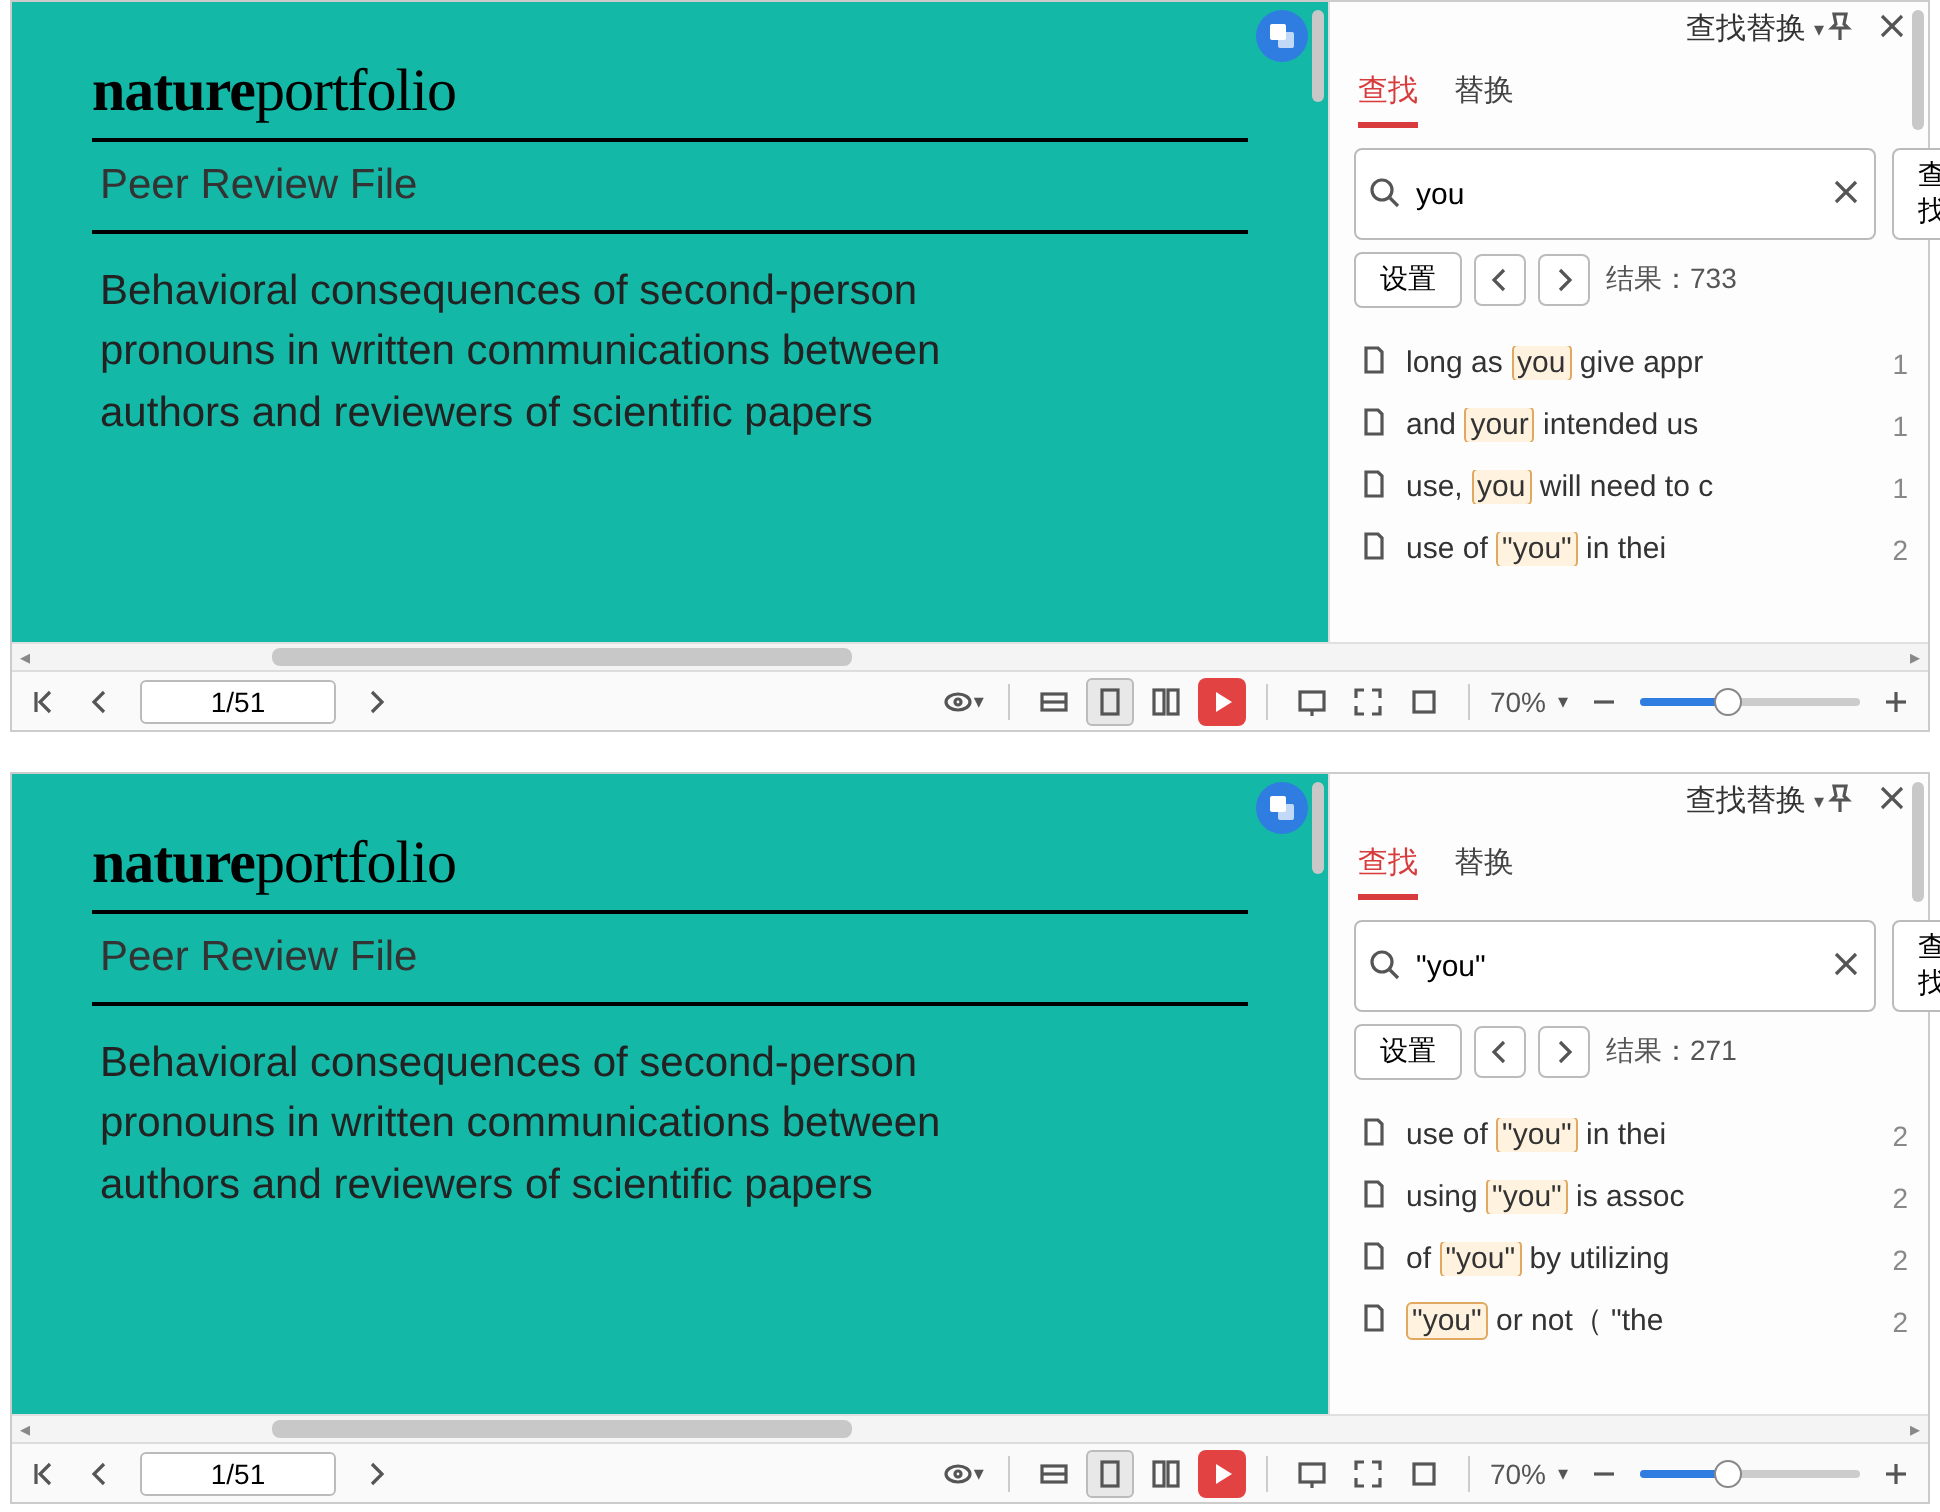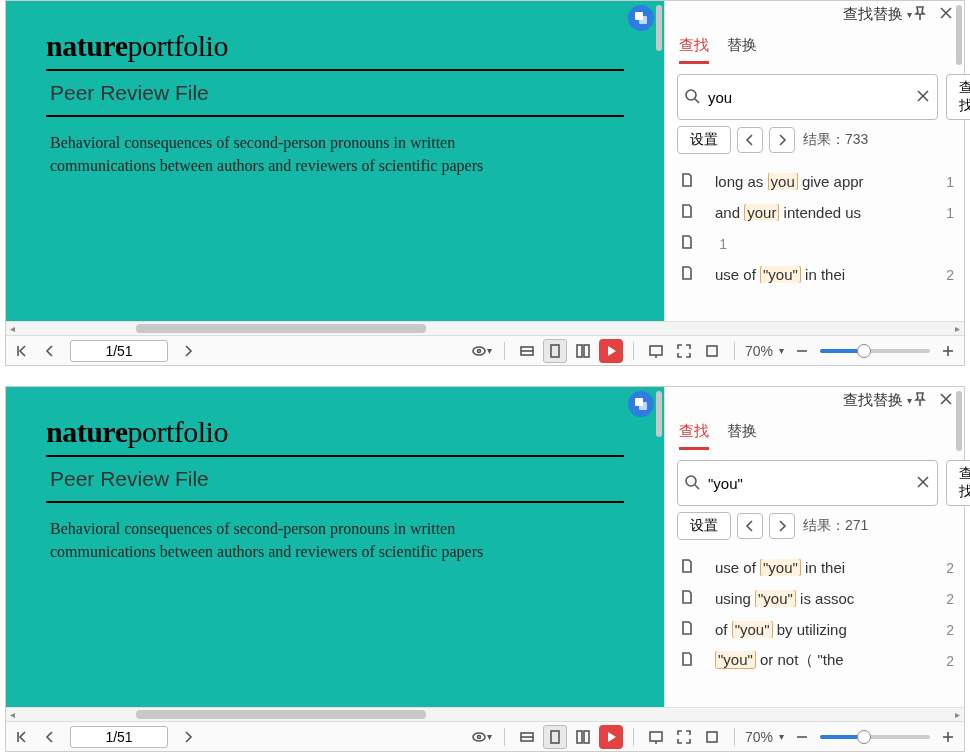--- a/index.html
+++ b/index.html
@@ -44,27 +44,26 @@
   .rule-top { border-top: 2px solid #000; }
   .rule-bottom { border-bottom: 2px solid #000; }
   .section-title {
     font-family: "Segoe UI", Arial, sans-serif;
     font-size: 21px;
     font-weight: 400;
     padding: 6px 0;
     margin: 4px;
   }
   .paper-title {
-    font-size: 16px;
+    font-size: 21px;
     font-weight: 400;
     padding: 14px 4px 0 4px;
     line-height: 1.45;
     max-width: 500px;
     color: #222;
-    font-family: Liberation Serif, serif;
   }
   .translate-badge {
     position: absolute;
     top: 4px; right: 10px;
     width: 26px; height: 26px;
     border-radius: 50%;
     background: #2f7de1;
     color: #fff;
     display:flex; align-items:center; justify-content:center;
     font-size: 12px;
@@ -135,21 +134,21 @@
   .nav-btn {
     width:26px; height:26px; border:1px solid #bbb; border-radius:4px;
     display:flex; align-items:center; justify-content:center;
     font-size:14px; color:#555; background:#fff; cursor:pointer;
   }
   .result-count { font-size:14px; color:#555; margin-left:2px; }
   .results {
     flex:1; overflow:hidden; padding: 6px 4px 0 12px;
   }
   .result-item {
-    display:flex; align-items:center; gap:22px;
+    display:flex; align-items:center; gap:10px;
     padding: 6px 2px;
     font-size: 15px;
     color:#333;
     white-space: nowrap;
   }
   .result-text { flex:1; overflow:hidden; text-overflow:clip; white-space:nowrap; }
   .result-page { color:#888; font-size:14px; width:16px; text-align:right; padding-right:4px;}
   .file-ico { color:#999; font-size:13px; width:14px; text-align:center; }
   mark.hl {
     background: #fff3e0;
@@ -285,20 +284,21 @@
       <span class="file-ico"><svg class="ico" viewBox="0 0 16 16">
                   <path d="M4 2h6l2 2v10H4z"></path>
                 </svg></span>
       <span class="result-text">and <mark class="hl">your</mark> intended us</span>
       <span class="result-page">1</span>
     </div>
     <div class="result-item">
       <span class="file-ico"><svg class="ico" viewBox="0 0 16 16">
                   <path d="M4 2h6l2 2v10H4z"></path>
                 </svg></span>
+      <span class="result-text">use, <mark class="hl">you</mark> will need to c</span>
       <span class="result-page">1</span>
     </div>
     <div class="result-item">
       <span class="file-ico"><svg class="ico" viewBox="0 0 16 16">
                   <path d="M4 2h6l2 2v10H4z"></path>
                 </svg></span>
       <span class="result-text">use of   <mark class="hl">"you"</mark>   in thei</span>
       <span class="result-page">2</span>
     </div>
         </div>

